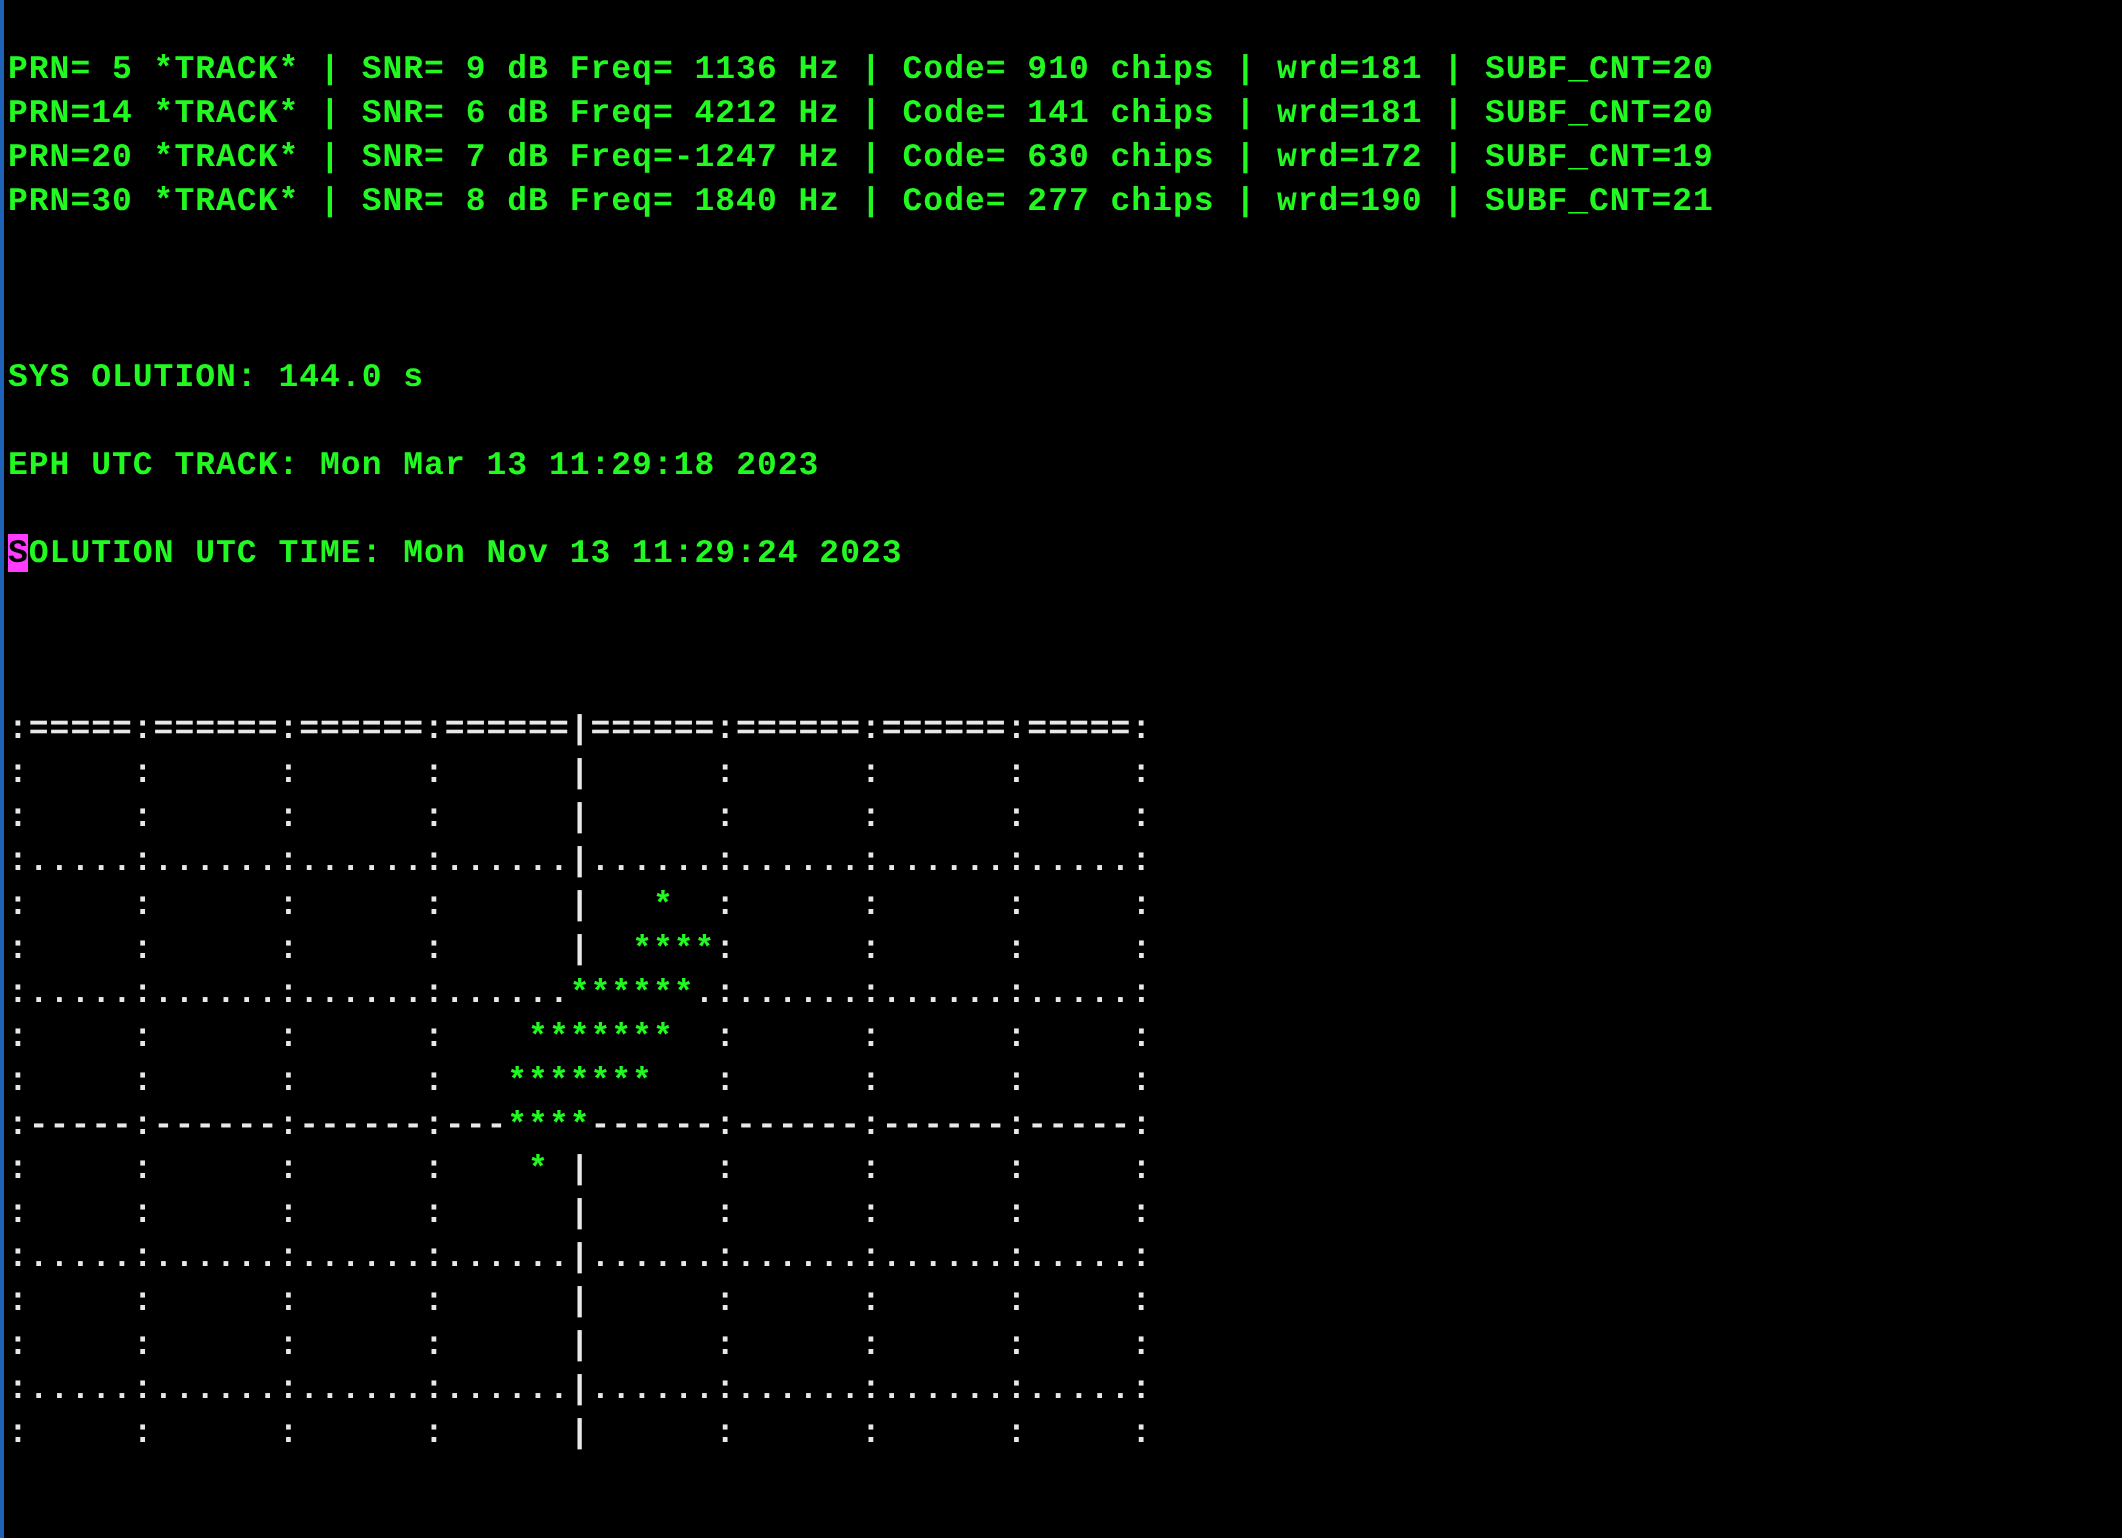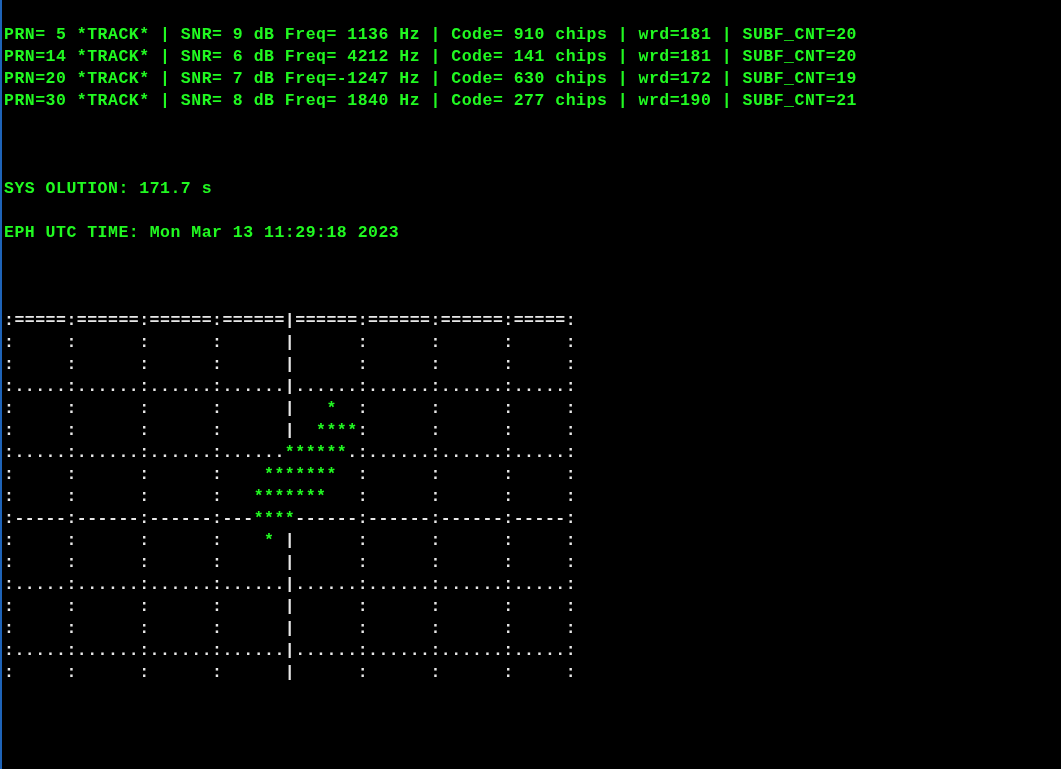--- a/index.html
+++ b/index.html
@@ -31,18 +31,19 @@
     background: #21f921;
     color: #21f921;
   }
 </style>
 </head>
 <body>
 
 <div class="terminal">
 <div id="track-lines"><div class="track-line">PRN= 5 *TRACK* | SNR= 9 dB Freq= 1136 Hz | Code= 910 chips | wrd=181 | SUBF_CNT=20</div><div class="track-line">PRN=14 *TRACK* | SNR= 6 dB Freq= 4212 Hz | Code= 141 chips | wrd=181 | SUBF_CNT=20</div><div class="track-line">PRN=20 *TRACK* | SNR= 7 dB Freq=-1247 Hz | Code= 630 chips | wrd=172 | SUBF_CNT=19</div><div class="track-line">PRN=30 *TRACK* | SNR= 8 dB Freq= 1840 Hz | Code= 277 chips | wrd=190 | SUBF_CNT=21</div></div>
 <div> </div>
-<div><span>SYS OLUTION: </span><span>171.7 s</span></div>
-<div><span>EPH UTC TIME: </span><span>Mon Mar 13 11:29:18 2023</span></div>
+<div><span>SYS OLUTION: </span><span>144.0 s</span></div>
+<div><span>EPH UTC TRACK: </span><span>Mon Mar 13 11:29:18 2023</span></div>
+<div><span class="pink-bg">S</span><span>OLUTION UTC TIME: </span><span>Mon Nov 13 11:29:24 2023</span></div>
 <div> </div>
 <div id="grid-lines"><div><span class="white">:=====:======:======:======|======:======:======:=====:</span></div><div><span class="white">:     :      :      :      |      :      :      :     :</span></div><div><span class="white">:     :      :      :      |      :      :      :     :</span></div><div><span class="white">:.....:......:......:......|......:......:......:.....:</span></div><div><span class="white">:     :      :      :      |   </span><span class="green">*</span><span class="white">  :      :      :     :</span></div><div><span class="white">:     :      :      :      |  </span><span class="green">****</span><span class="white">:      :      :     :</span></div><div><span class="white">:.....:......:......:......</span><span class="green">******</span><span class="white">.:......:......:.....:</span></div><div><span class="white">:     :      :      :    </span><span class="green">*******</span><span class="white">  :      :      :     :</span></div><div><span class="white">:     :      :      :   </span><span class="green">*******</span><span class="white">   :      :      :     :</span></div><div><span class="white">:-----:------:------:---</span><span class="green">****</span><span class="white">------:------:------:-----:</span></div><div><span class="white">:     :      :      :    </span><span class="green">*</span><span class="white"> |      :      :      :     :</span></div><div><span class="white">:     :      :      :      |      :      :      :     :</span></div><div><span class="white">:.....:......:......:......|......:......:......:.....:</span></div><div><span class="white">:     :      :      :      |      :      :      :     :</span></div><div><span class="white">:     :      :      :      |      :      :      :     :</span></div><div><span class="white">:.....:......:......:......|......:......:......:.....:</span></div><div><span class="white">:     :      :      :      |      :      :      :     :</span></div></div>
 
 </div>
 
 </body></html>

